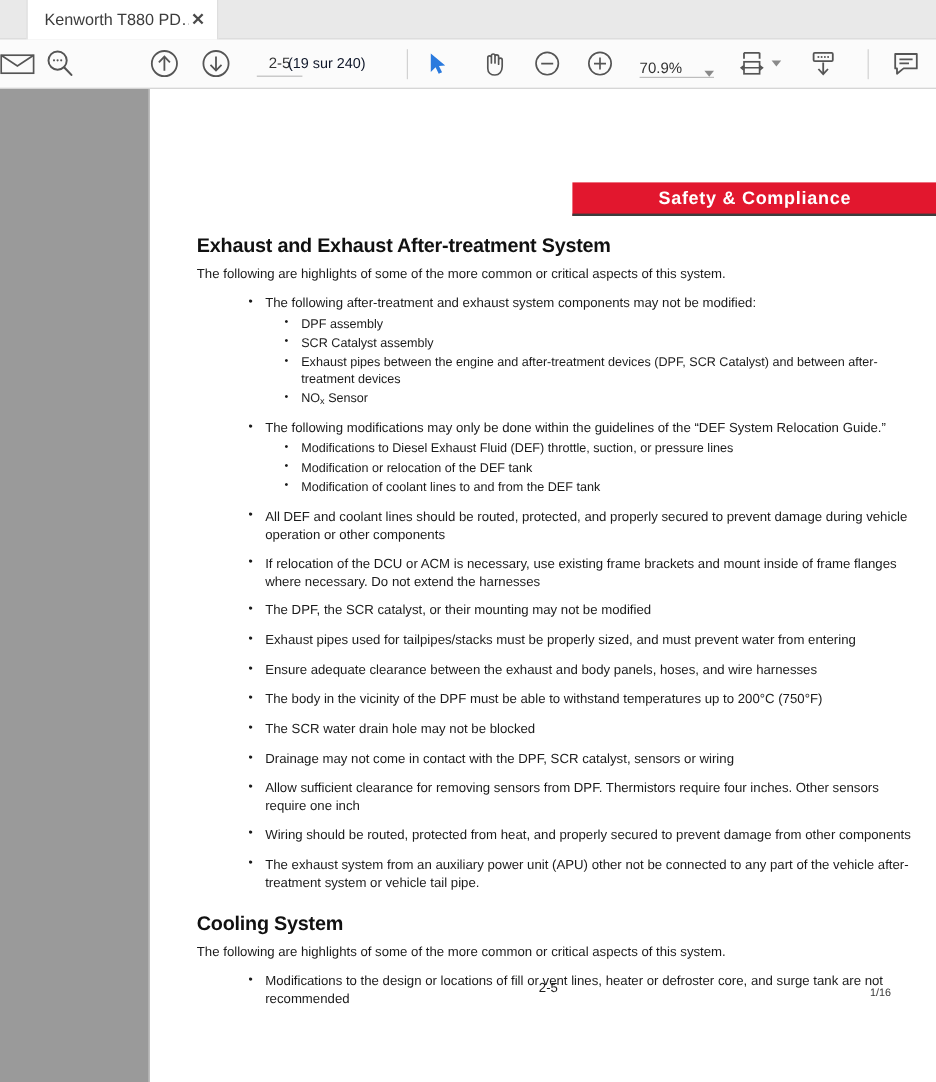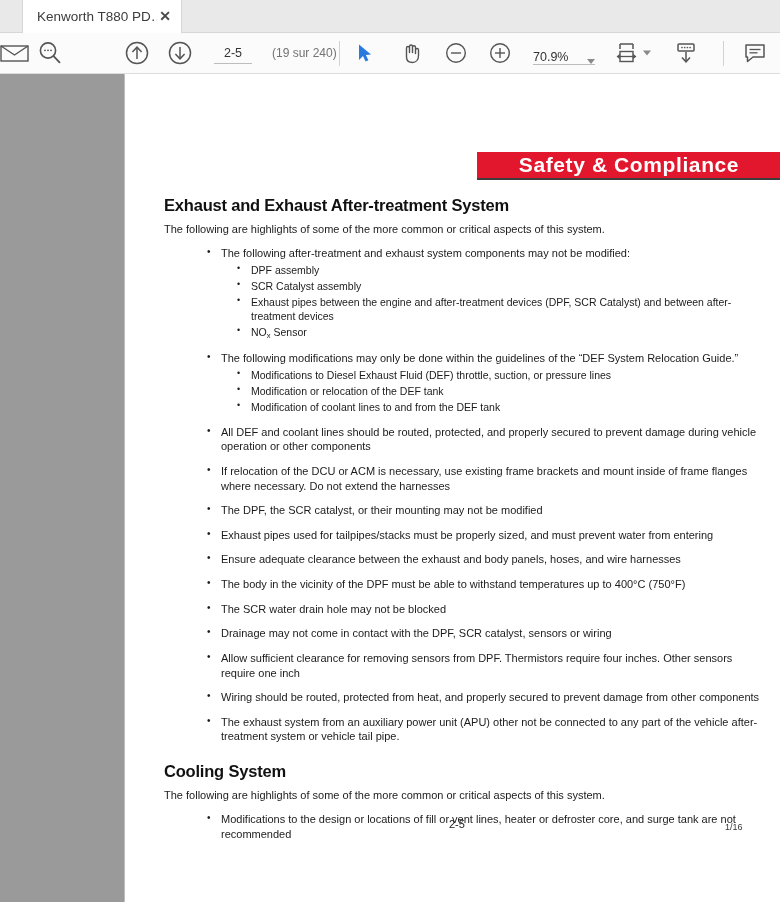--- a/index.html
+++ b/index.html
@@ -72,23 +72,23 @@
     position: absolute;
     left: 214px; top: 9px;
     width: 38px; height: 22px;
     border-bottom: 1px solid #bdbdbd;
     display: flex; align-items: center; justify-content: center;
     font-size: 12.5px;
     color: #333;
   }
   #pagecount {
     position: absolute;
-    left: 272px; top: 13px;
+    left: 240px; top: 13px;
     font-size: 12px;
-    color: #737373;
+    color: #0f172a;
     white-space: nowrap;
   }
   #zoomfield {
     position: absolute;
     left: 533px; top: 9px;
     width: 62px; height: 23px;
     border-bottom: 1px solid #bdbdbd;
     display: flex; align-items: flex-end;
     font-size: 12.5px;
     color: #333;
@@ -121,21 +121,21 @@
   #banner {
     position: absolute;
     left: 352px; top: 78px;
     width: 304px; height: 28px;
     background: #e2172e;
     border-bottom: 2px solid #3d3d3d;
     display: flex; align-items: center; justify-content: center;
   }
   #banner-text {
     color: #ffffff;
-    font-size: 21px;
+    font-size: 15px;
     font-weight: bold;
     letter-spacing: 0.6px;
     font-family: "Liberation Sans", sans-serif;
   }
 
   
   #content {
     position: absolute;
     left: 39px; top: 122px;
     width: 600px;
@@ -354,21 +354,21 @@
             <li><span>Modification or relocation of the DEF tank</span></li>
             <li><span>Modification of coolant lines to and from the DEF tank</span></li>
           </ul>
         </li>
 
         <li><span>All DEF and coolant lines should be routed, protected, and properly secured to prevent damage during vehicle operation or other components</span></li>
         <li><span>If relocation of the DCU or ACM is necessary, use existing frame brackets and mount inside of frame flanges where necessary. Do not extend the harnesses</span></li>
         <li><span>The DPF, the SCR catalyst, or their mounting may not be modified</span></li>
         <li><span>Exhaust pipes used for tailpipes/stacks must be properly sized, and must prevent water from entering</span></li>
         <li><span>Ensure adequate clearance between the exhaust and body panels, hoses, and wire harnesses</span></li>
-        <li><span>The body in the vicinity of the DPF must be able to withstand temperatures up to 400°C (750°F)</span></li>
+        <li><span>The body in the vicinity of the DPF must be able to withstand temperatures up to 200°C (750°F)</span></li>
         <li><span>The SCR water drain hole may not be blocked</span></li>
         <li><span>Drainage may not come in contact with the DPF, SCR catalyst, sensors or wiring</span></li>
         <li><span>Allow sufficient clearance for removing sensors from DPF. Thermistors require four inches. Other sensors require one inch</span></li>
         <li><span>Wiring should be routed, protected from heat, and properly secured to prevent damage from other components</span></li>
         <li><span>The exhaust system from an auxiliary power unit (APU) other not be connected to any part of the vehicle after-treatment system or vehicle tail pipe.</span></li>
       </ul>
 
       <div id="sec2">
         <h1 class="sec">Cooling System</h1>
         <p class="intro">The following are highlights of some of the more common or critical aspects of this system.</p>

